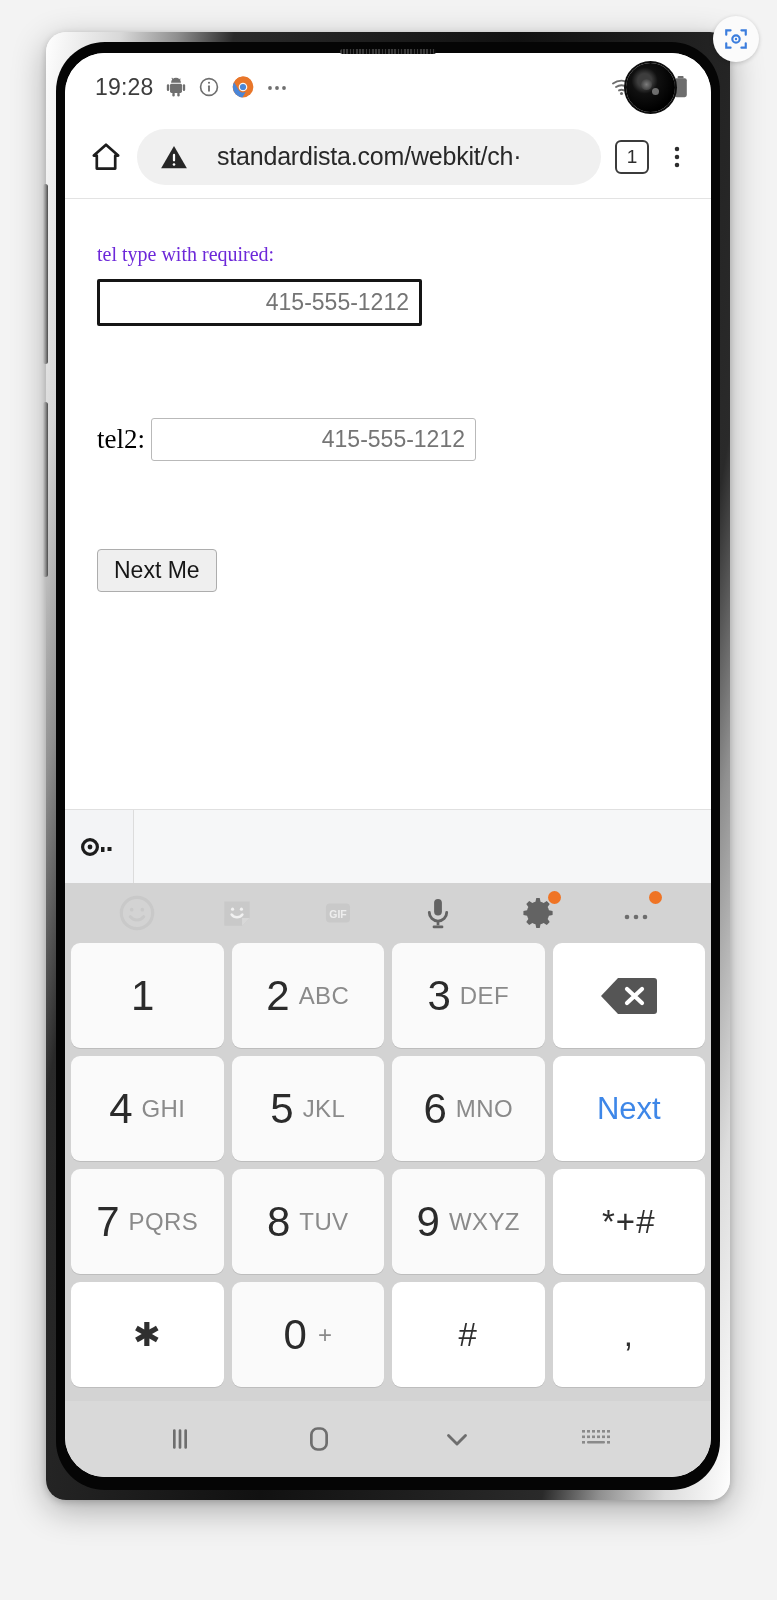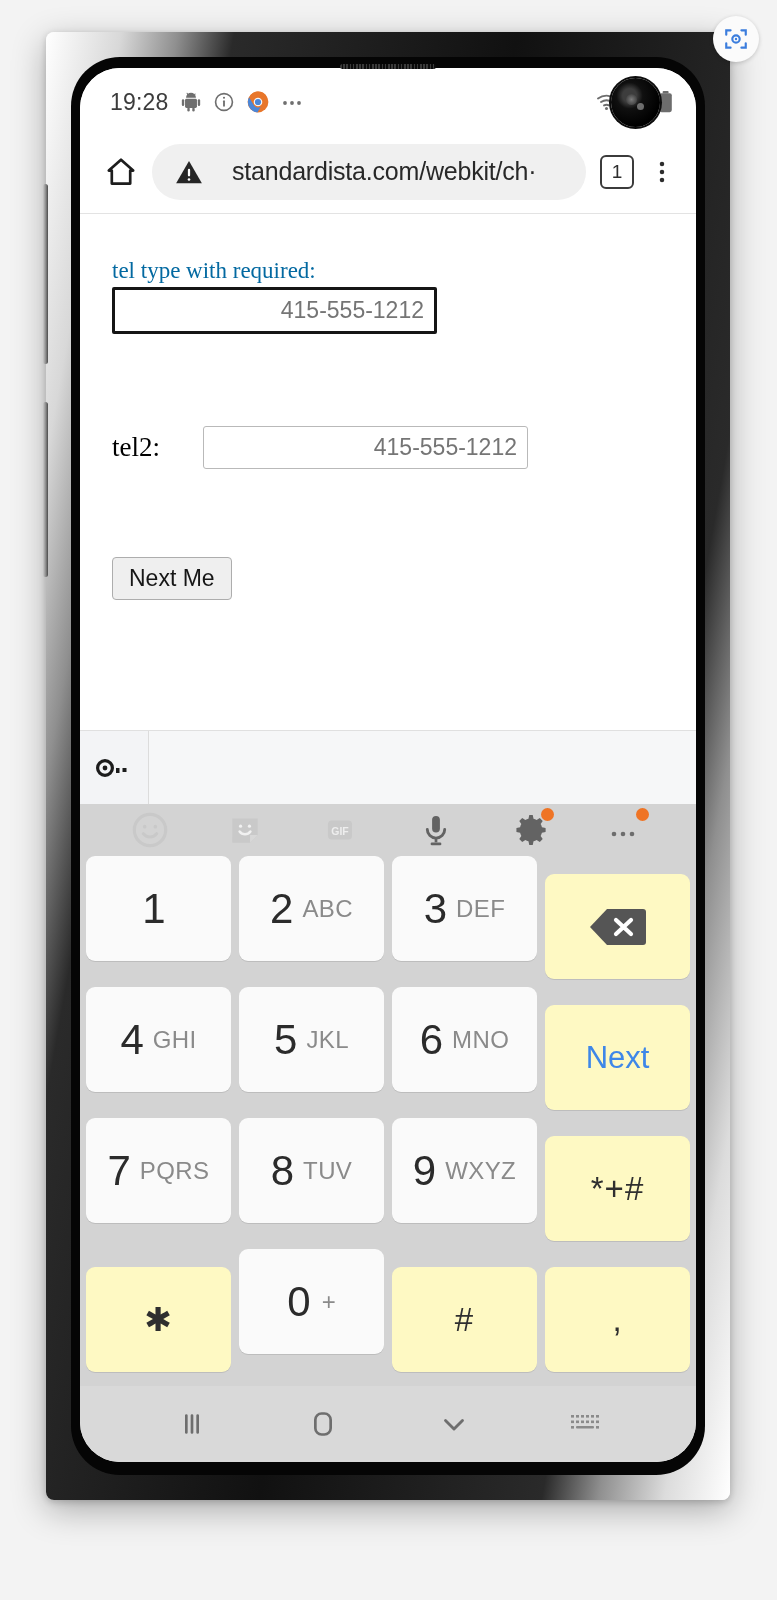--- a/index.html
+++ b/index.html
@@ -18,25 +18,25 @@
     position: absolute; top: 16px; right: 18px;
     width: 46px; height: 46px; border-radius: 50%;
     background: #fbfbfb; box-shadow: 0 1px 4px rgba(0,0,0,.18);
     display: flex; align-items: center; justify-content: center; z-index: 60;
   }
 
   
   #phone-frame {
     position: absolute; left: 46px; top: 32px;
     width: 684px; height: 1468px;
-    border-radius: 8px;
+    border-radius: 20px;
     background: linear-gradient(100deg,#ffffff 0%,#d8d8d8 8%,#8f8f8f 14%,#2a2a2a 20%,
                 #111 50%,#2a2a2a 80%,#8f8f8f 86%,#dcdcdc 93%,#ffffff 100%);
     box-shadow: 0 10px 34px rgba(0,0,0,.30), 0 2px 7px rgba(0,0,0,.18);
-    padding: 25px;
+    padding: 10px;
   }
   #phone-inner {
     width: 100%; height: 100%;
     border-radius: 49px;
     background: #050505;
     padding: 11px 9px 13px 9px;
     position: relative;
   }
   #phone-screen {
     width: 100%; height: 100%;
@@ -106,34 +106,34 @@
     font-size: 19px; color: #2d2d2d; flex: 0 0 auto;
   }
 
   
   #page-content {
     flex: 1 1 auto; background: #fff; padding: 44px 32px 0 32px; overflow: hidden;
   }
   .field-block { margin-bottom: 14px; }
   .field-label {
     font-family: "Liberation Serif", serif;
-    font-size: 23px; color: #0369a1; display: block; margin-bottom: 3px;
+    font-size: 20px; color: #6d28d9; display: block; margin-bottom: 13px;
   }
   .field-label-inline {
     font-family: "Liberation Serif", serif;
     font-size: 27px; color: #000; margin-right: 6px;
   }
   .tel-input {
     font-family: "Liberation Sans", sans-serif;
     font-size: 23px; color: #8c8c8c;
     padding: 7px 10px; background: #fff; width: 325px;
     border: 1px solid #b9b9b9; border-radius: 3px; text-align: right;
   }
   .tel-input.focused { border: 3px solid #151515; border-radius: 2px; }
-  #row-tel2 { display: flex; align-items: center; margin-top: 92px; gap: 37px; }
+  #row-tel2 { display: flex; align-items: center; margin-top: 92px; }
   #row-tel2 .tel-input { width: 325px; }
   #test-me-button {
     margin-top: 88px;
     font-family: "Liberation Sans", sans-serif;
     font-size: 23px; color: #161616;
     background: #efefef; border: 1px solid #adadad; border-radius: 4px;
     padding: 7px 16px;
   }
 
   
@@ -143,39 +143,39 @@
   }
   #autofill-key-cell {
     width: 69px; display: flex; align-items: center; justify-content: center;
     border-right: 1px solid #dcdcdc; background: #f3f4f6;
   }
   #autofill-suggestions { flex: 1; background: #f6f7f8; }
 
   
   #keyboard { flex: 0 0 auto; background: #d3d3d3; padding-bottom: 2px; }
   #kb-toolbar {
-    height: 52px; display: flex; align-items: center;
+    height: 60px; display: flex; align-items: center;
     justify-content: space-around; padding: 0 22px;
   }
   .kb-tool { position: relative; display: flex; align-items: center; justify-content: center;
              width: 54px; height: 54px; }
   .badge-dot {
     position: absolute; top: 5px; right: 4px;
     width: 13px; height: 13px; border-radius: 50%; background: #ef7425;
   }
 
   #keypad { padding: 0 6px 4px 6px; }
   .kb-row { display: flex; gap: 8px; margin-bottom: 8px; }
   .key {
     flex: 1 1 0; height: 105px; border-radius: 9px;
     display: flex; align-items: center; justify-content: center;
     background: #fafafa; box-shadow: 0 1px 0 rgba(0,0,0,.10);
     position: relative;
   }
-  .key.fn { background: #fef9c3; margin-top: 18px; }
+  .key.fn { background: #ffffff; }
   .key-digit { font-size: 42px; color: #2b2b2b; font-weight: 300; line-height: 1; }
   .key-letters { font-size: 24px; color: #8a8a8a; margin-left: 9px; letter-spacing: .4px; }
   .key-sym { font-size: 33px; color: #2f2f2f; letter-spacing: 1px; }
   .key-next { font-size: 31px; color: #3e87e8; }
   .key-plus { font-size: 24px; color: #8a8a8a; margin-left: 11px; }
   #key-backspace-glyph { display: flex; align-items: center; justify-content: center; }
 
   
   #nav-bar {
     flex: 0 0 76px; height: 76px; background: #d9d9d9;

